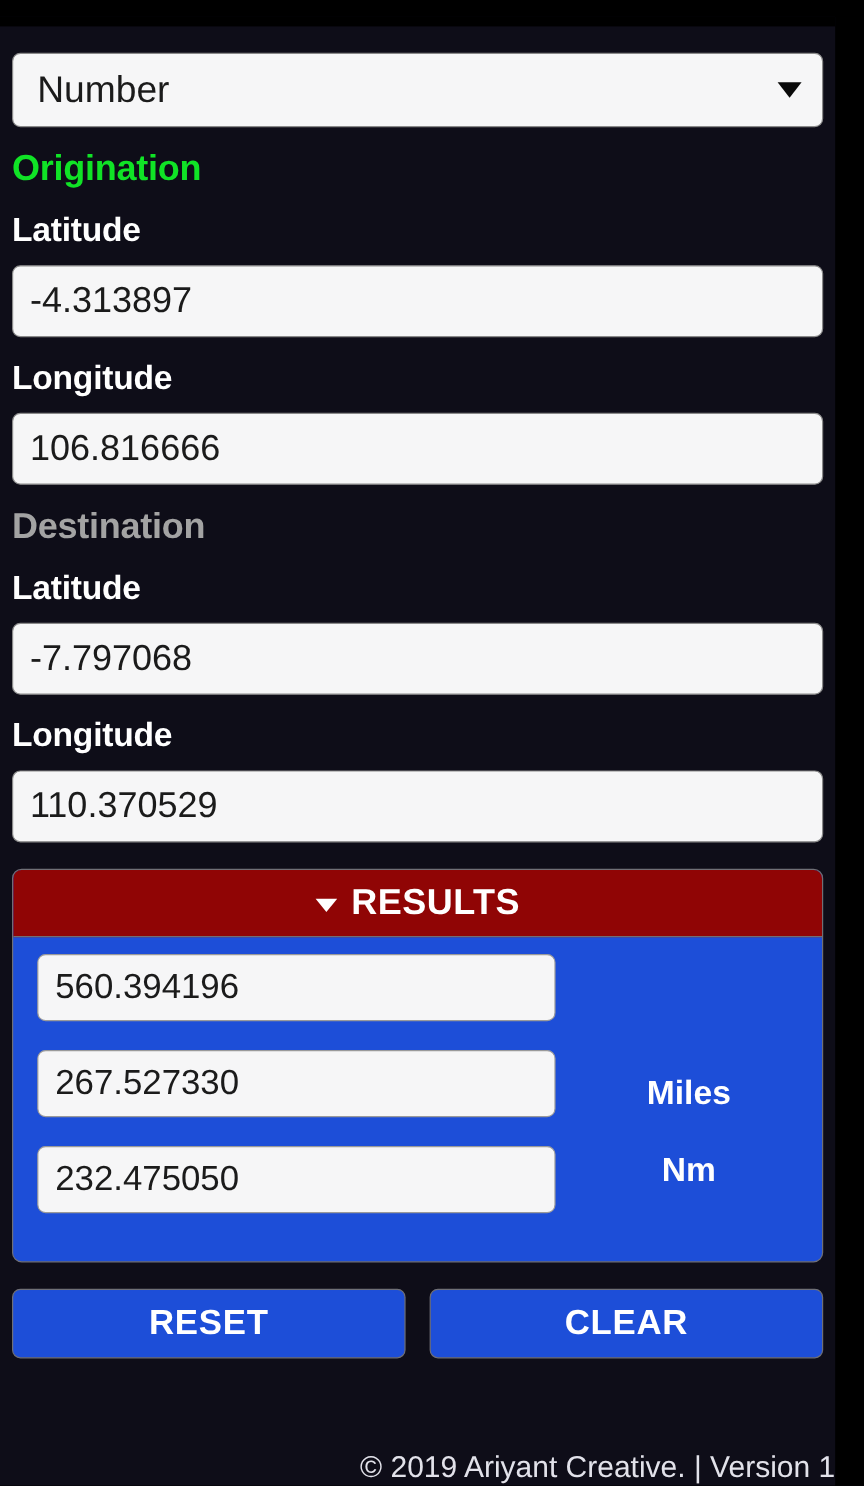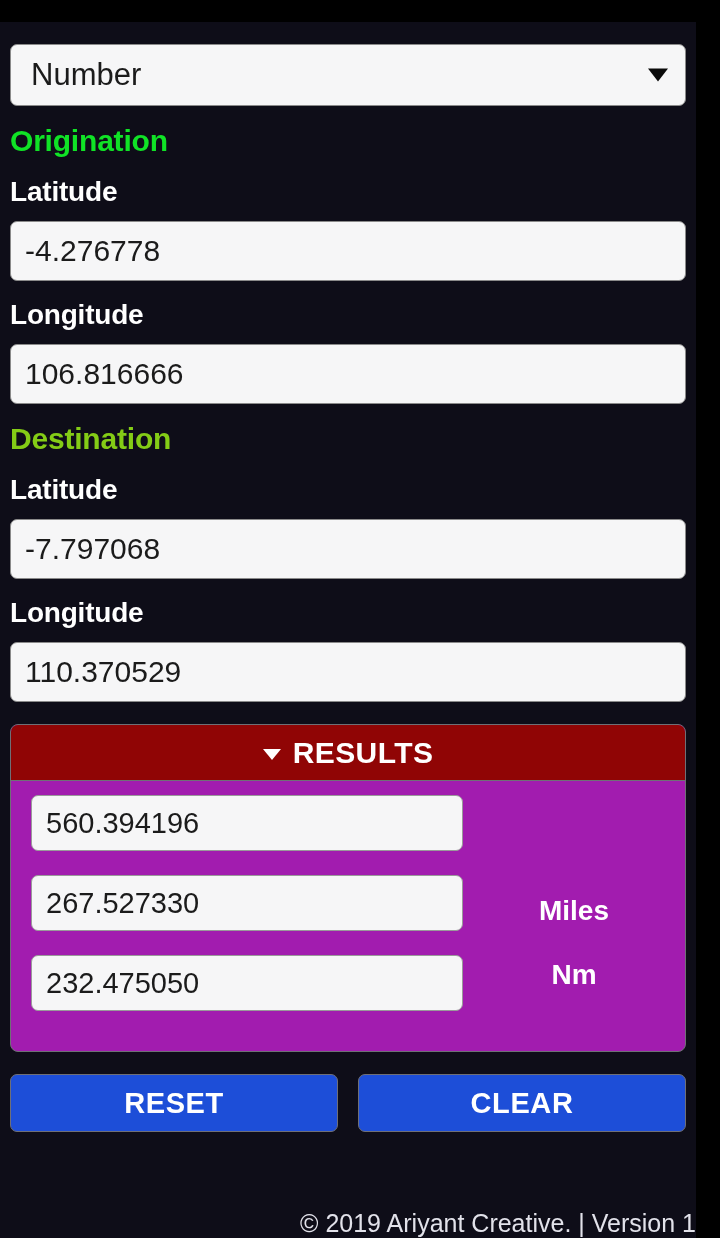--- a/index.html
+++ b/index.html
@@ -69,21 +69,21 @@
   }
 
   
   .section-title {
     font-size: 30px;
     font-weight: bold;
     margin-top: 18px;
     letter-spacing: -0.2px;
   }
   .section-title.origination { color: #10e326; }
-  .section-title.destination { color: #84cc16; }
+  .section-title.destination { color: #a3a3a3; }
 
   .field-label {
     font-size: 28px;
     font-weight: bold;
     color: #ffffff;
     margin-top: 18px;
     letter-spacing: -0.2px;
   }
 
   .text-input {
@@ -99,21 +99,21 @@
     font-size: 30px;
     color: #1b1b1b;
     font-family: "Liberation Sans", sans-serif;
   }
 
   
   .results-panel {
     margin-top: 22px;
     border: 1px solid #6f6f76;
     border-radius: 8px;
-    background: #a21caf;
+    background: #1d4ed8;
     overflow: hidden;
   }
   .results-header {
     height: 56px;
     background: #900505;
     display: flex;
     align-items: center;
     justify-content: center;
     gap: 12px;
     border-bottom: 1px solid #6f6f76;
@@ -207,21 +207,21 @@
   <div class="content">
 
     <div class="select-wrap">
       <div class="select-box">Number</div>
       <span class="select-arrow"></span>
     </div>
 
     <div class="section-title origination">Origination</div>
 
     <div class="field-label">Latitude</div>
-    <div class="text-input">-4.276778</div>
+    <div class="text-input">-4.313897</div>
 
     <div class="field-label">Longitude</div>
     <div class="text-input">106.816666</div>
 
     <div class="section-title destination">Destination</div>
 
     <div class="field-label">Latitude</div>
     <div class="text-input">-7.797068</div>
 
     <div class="field-label">Longitude</div>

